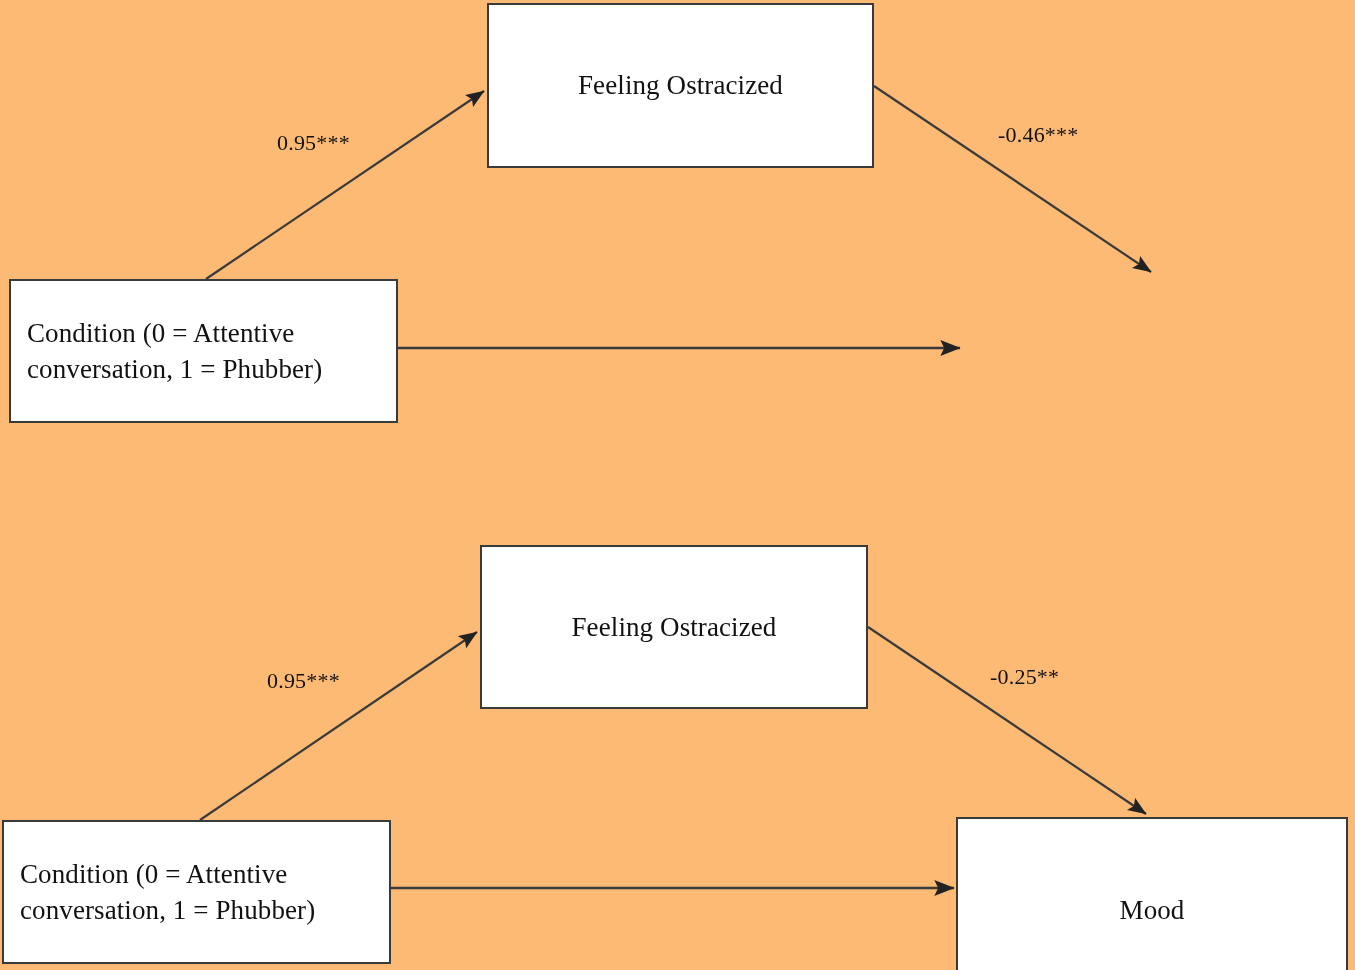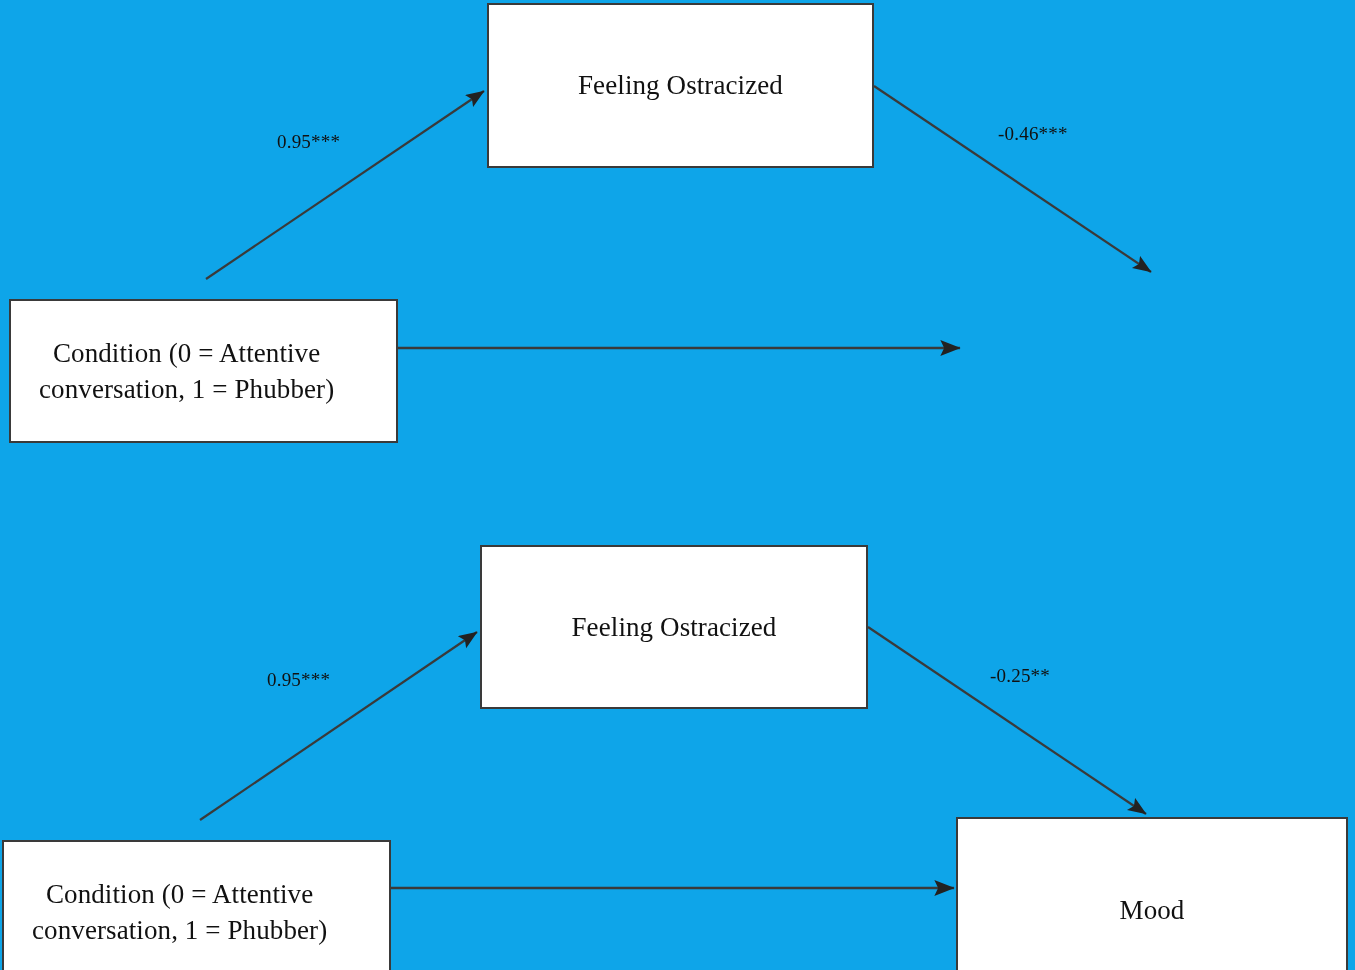--- a/index.html
+++ b/index.html
@@ -11,21 +11,21 @@
     width: 1355px;
     height: 970px;
     font-family: "Liberation Serif", "DejaVu Serif", serif;
     color: #1a1a1a;
     overflow: hidden;
   }
   #canvas {
     position: relative;
     width: 1355px;
     height: 970px;
-    background: #0ea5e9;
+    background: #fdba74;
   }
   svg.edges {
     position: absolute;
     left: 0;
     top: 0;
     width: 1355px;
     height: 970px;
     overflow: visible;
   }
   .node {
@@ -37,31 +37,30 @@
     align-items: center;
     justify-content: center;
     text-align: center;
     font-size: 27px;
     line-height: 1.35;
     color: #111111;
     letter-spacing: 0.1px;
   }
   .node.left-align {
     justify-content: flex-start;
-    text-align: center;
-    padding-left: 28px;
-    margin-top: 20px;
+    text-align: left;
+    padding-left: 16px;
   }
   .node-label {
     display: block;
     white-space: pre-line;
   }
   .edge-label {
     position: absolute;
-    font-size: 19px;
+    font-size: 22px;
     line-height: 1;
     color: #111111;
     white-space: nowrap;
     background: transparent;
     letter-spacing: 0.2px;
   }
 </style>
 </head>
 <body>
 

